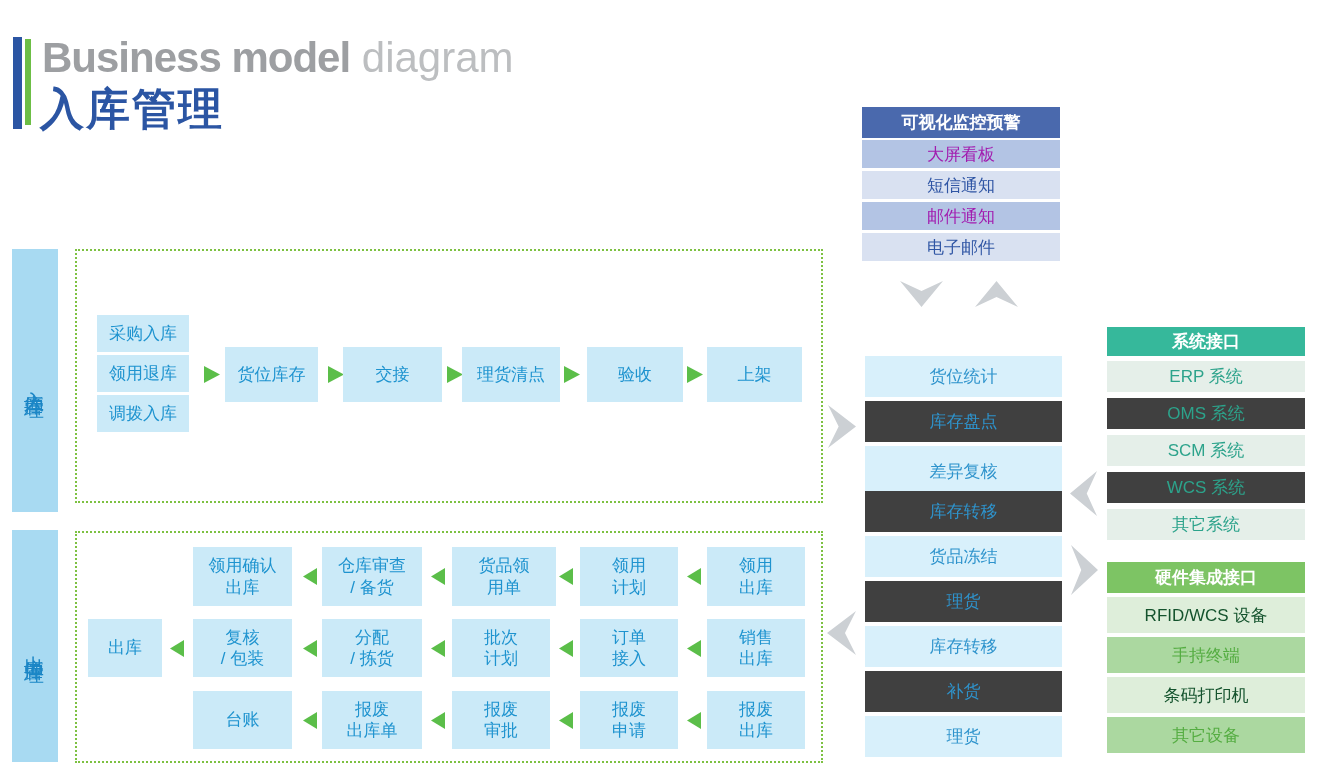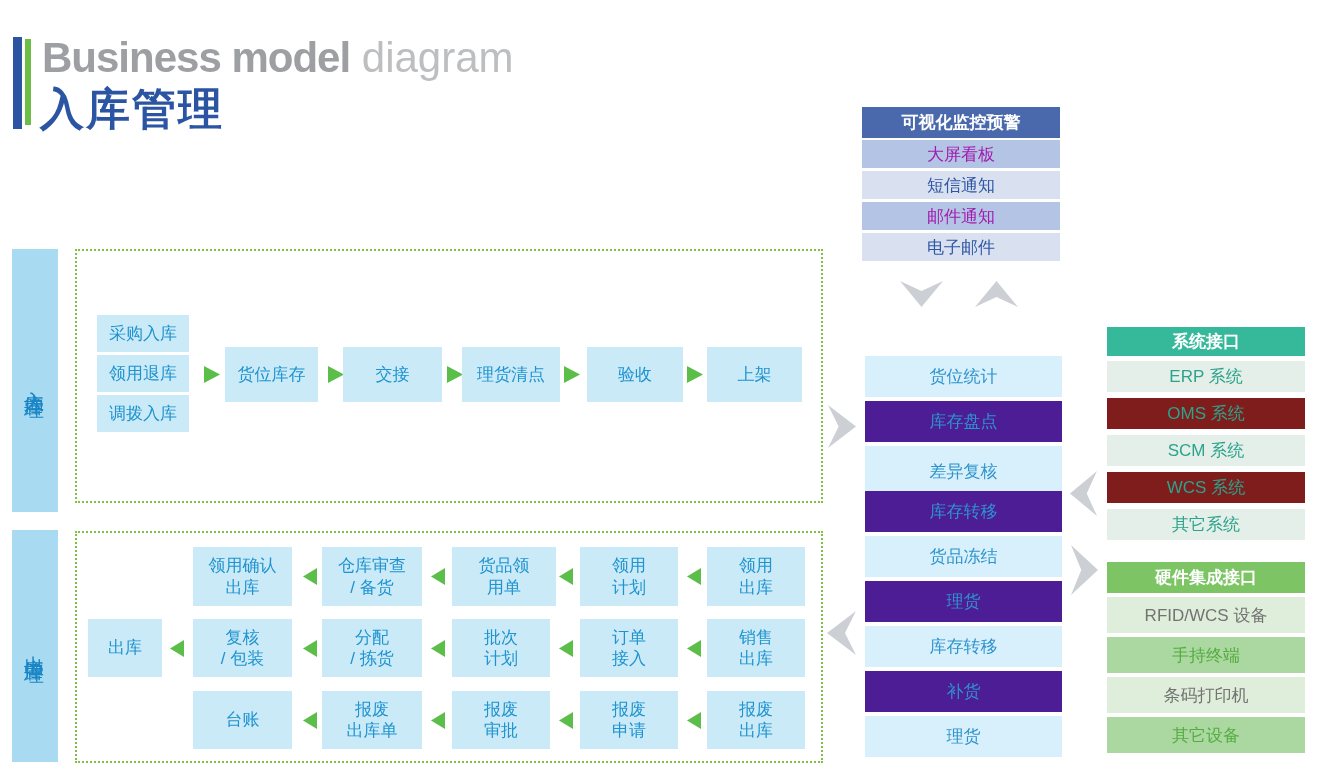--- a/index.html
+++ b/index.html
@@ -18,26 +18,26 @@
   
   .hd{position:absolute;left:0;right:0;display:flex;align-items:center;justify-content:center;
       color:#ffffff;font-weight:bold;font-size:17px;}
   .row{position:absolute;left:0;right:0;display:flex;align-items:center;justify-content:center;
        font-size:17px;}
   .mon-hd{background:#4a69ad;}
   .mon-a{background:#b3c4e4;color:#a21caf;}
   .mon-b{background:#d9e1f1;color:#2f55a4;}
   .inv-hd{background:#4fa8dc;}
   .inv-a{background:#d8f0fb;color:#2e93cc;}
-  .inv-b{background:#4c1d95;color:#2e93cc;}
+  .inv-b{background:#404040;color:#2e93cc;}
   .sys-hd{background:#36b89b;}
   .sys-a{background:#e5efe9;color:#2ca38b;}
-  .sys-b{background:#7f1d1d;color:#2ca38b;}
+  .sys-b{background:#404040;color:#2ca38b;}
   .hw-hd{background:#7dc464;}
-  .hw-a{background:#deeeda;color:#737373;}
+  .hw-a{background:#deeeda;color:#14532d;}
   .hw-b{background:#abd8a0;color:#55ad42;}
   
   .side-label{background:#a8daf2;color:#1b86c6;font-size:20px;
       display:flex;align-items:center;justify-content:center;
       writing-mode:vertical-rl;text-orientation:upright;letter-spacing:3px;}
   .dotbox{border:2px dotted #7dc142;}
   .node{background:#cbeaf8;color:#1e93cf;font-size:17px;line-height:1.25;
       display:flex;align-items:center;justify-content:center;text-align:center;
       white-space:pre-line;}
   

